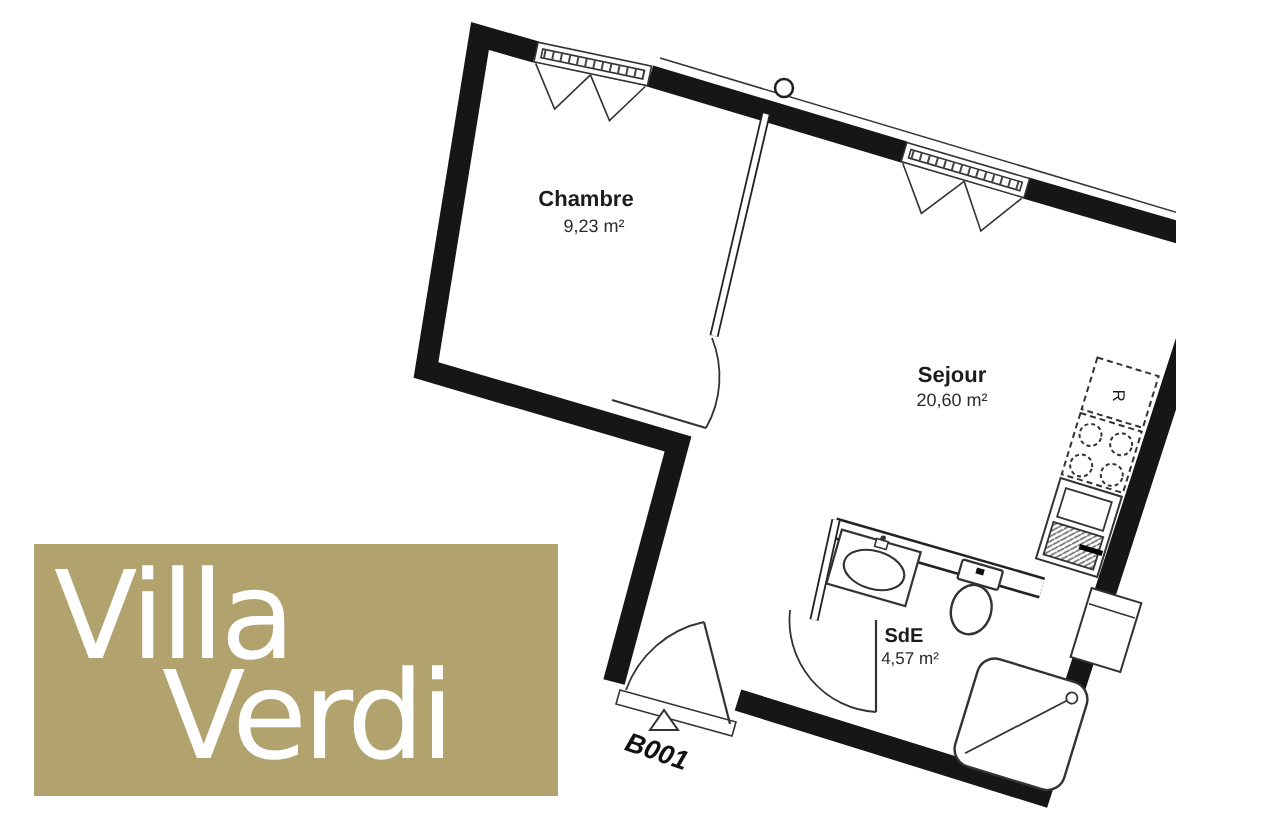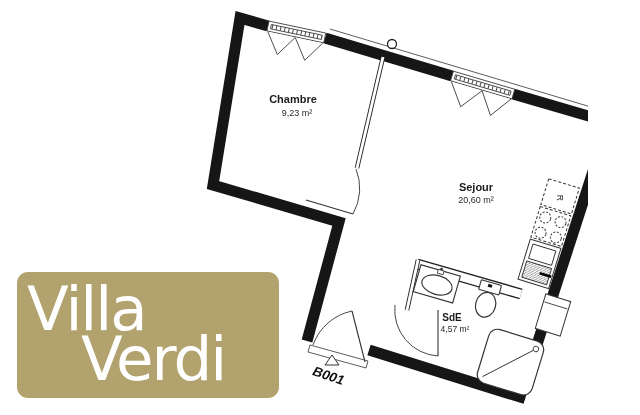--- a/index.html
+++ b/index.html
@@ -126,18 +126,18 @@
 
     <text x="476" y="191" class="room-name" font-size="11" text-anchor="middle">Sejour</text>
     <text x="476" y="203" class="room-area" font-size="9" text-anchor="middle">20,60 m²</text>
 
     <text x="452" y="321" class="room-name" font-size="10" text-anchor="middle">SdE</text>
     <text x="455" y="332" class="room-area" font-size="8.5" text-anchor="middle">4,57 m²</text>
 
     <text x="327" y="380" class="unit-label" font-size="13.5" text-anchor="middle" transform="rotate(19 327 380)">B001</text>
   </svg>
 
-  <div id="logo" style="background: rgb(177, 162, 110); border-radius: 11px;">
+  <div id="logo" style="background: rgb(177, 162, 110);">
     <span class="word w1" style="color: rgb(255, 255, 255);">Villa</span>
     <span class="word w2" style="color: rgb(255, 255, 255);">Verdi</span>
   </div>
 
 </div>
 
 </body></html>

